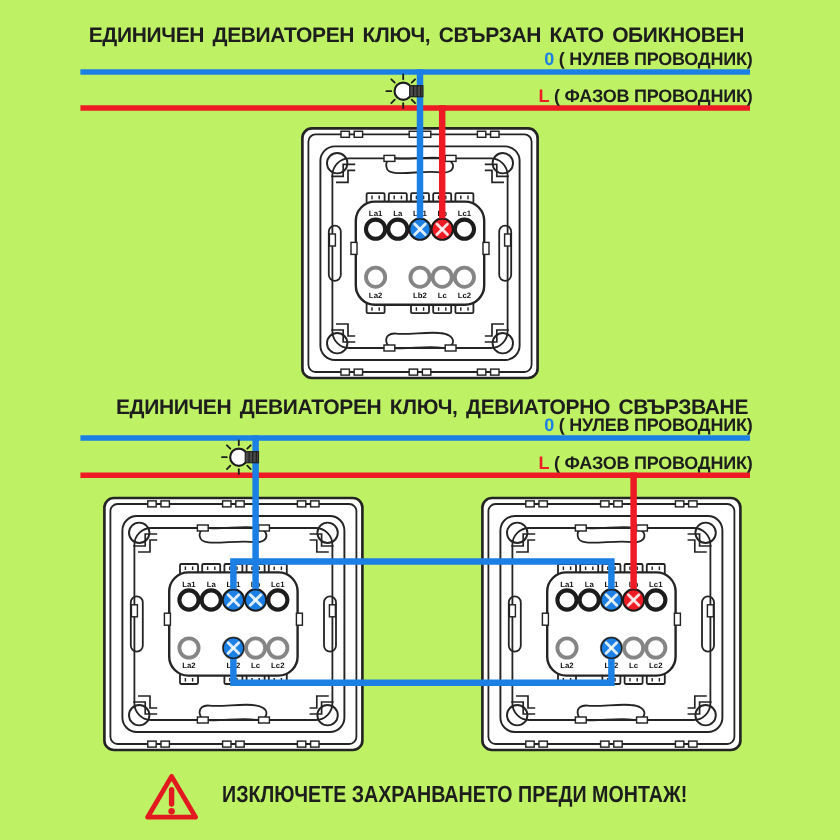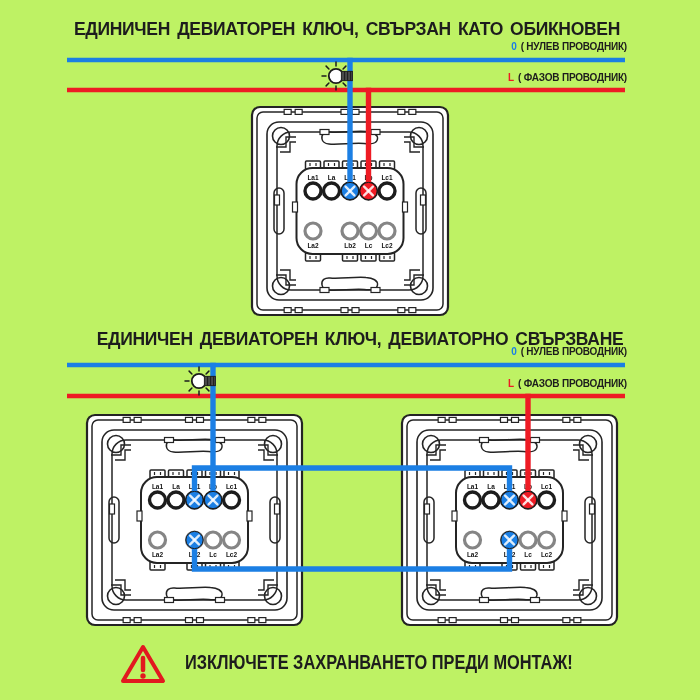--- a/index.html
+++ b/index.html
@@ -3,21 +3,21 @@
 <meta charset="utf-8">
 <style>
   html,body{margin:0;padding:0;background:#ffffff;}
   .page{position:relative;width:700px;height:700px;background:#bef264;overflow:hidden;
         font-family:"Liberation Sans", sans-serif;}
   #gfx{position:absolute;left:0;top:0;}
   .title{position:absolute;left:0;width:700px;text-align:center;
          font-weight:bold;font-size:17.5px;letter-spacing:-0.3px;word-spacing:2.5px;color:#1d1d1d;}
   #title1{top:19px;transform:translateX(-3px);}
   #title2{top:329px;transform:translateX(10px);}
-  .wlabel{position:absolute;right:73px;font-weight:bold;font-size:10px;
+  .wlabel{position:absolute;right:73px;font-weight:bold;font-size:15px;
           letter-spacing:-0.2px;color:#1d1d1d;white-space:nowrap;}
   .wlabel .pfx{margin-right:4px;}
   #nlabel1{top:41px;} #llabel1{top:72px;}
   #nlabel2{top:346px;} #llabel2{top:378px;}
   #warning{position:absolute;left:0;top:640px;width:700px;height:50px;}
   #warnTri{position:absolute;left:119px;top:3px;}
   .wtext{position:absolute;left:185px;top:11px;font-weight:bold;font-size:19.5px;
          color:#1d1d1d;transform:scaleX(0.84);transform-origin:0 0;white-space:nowrap;}
 </style>
 </head>

